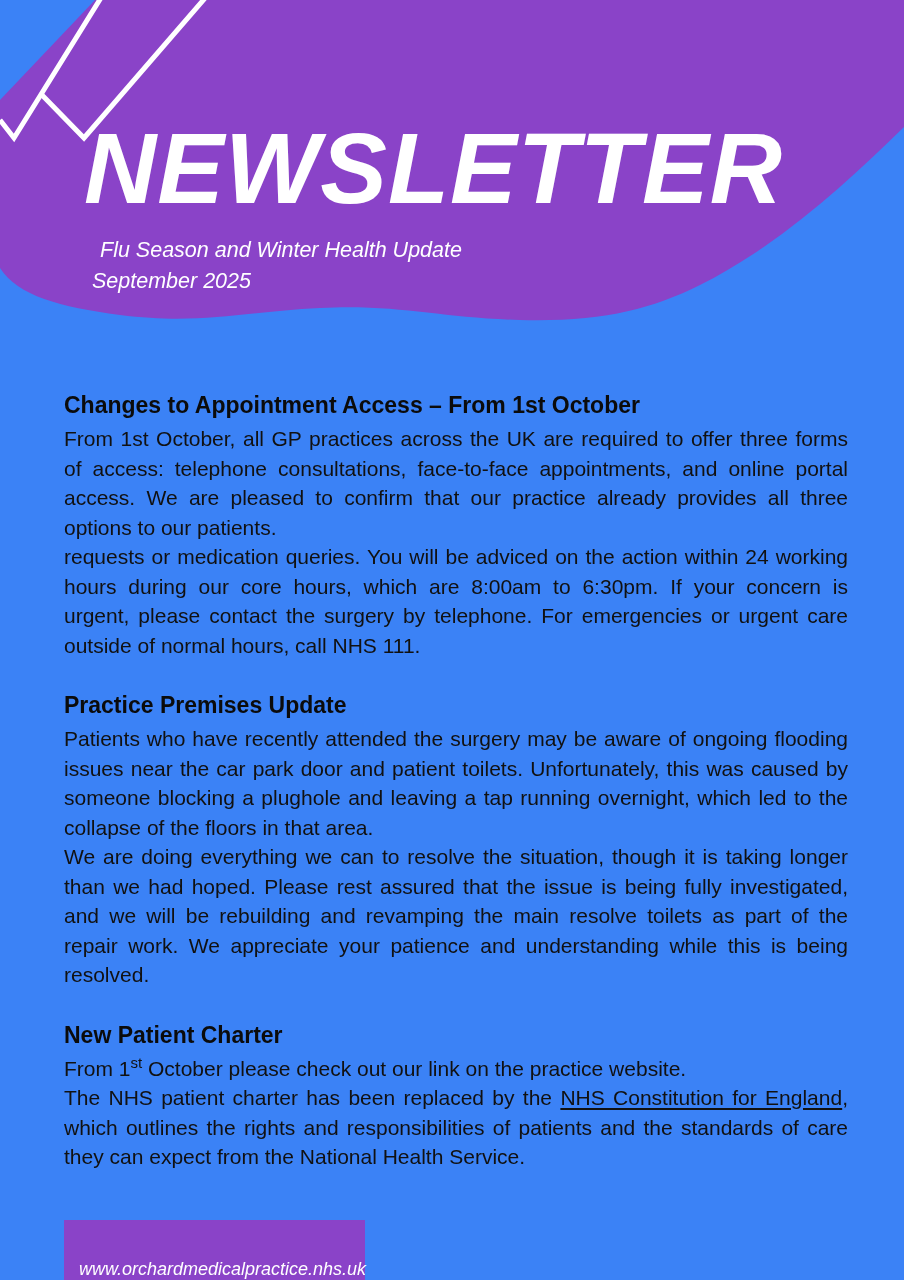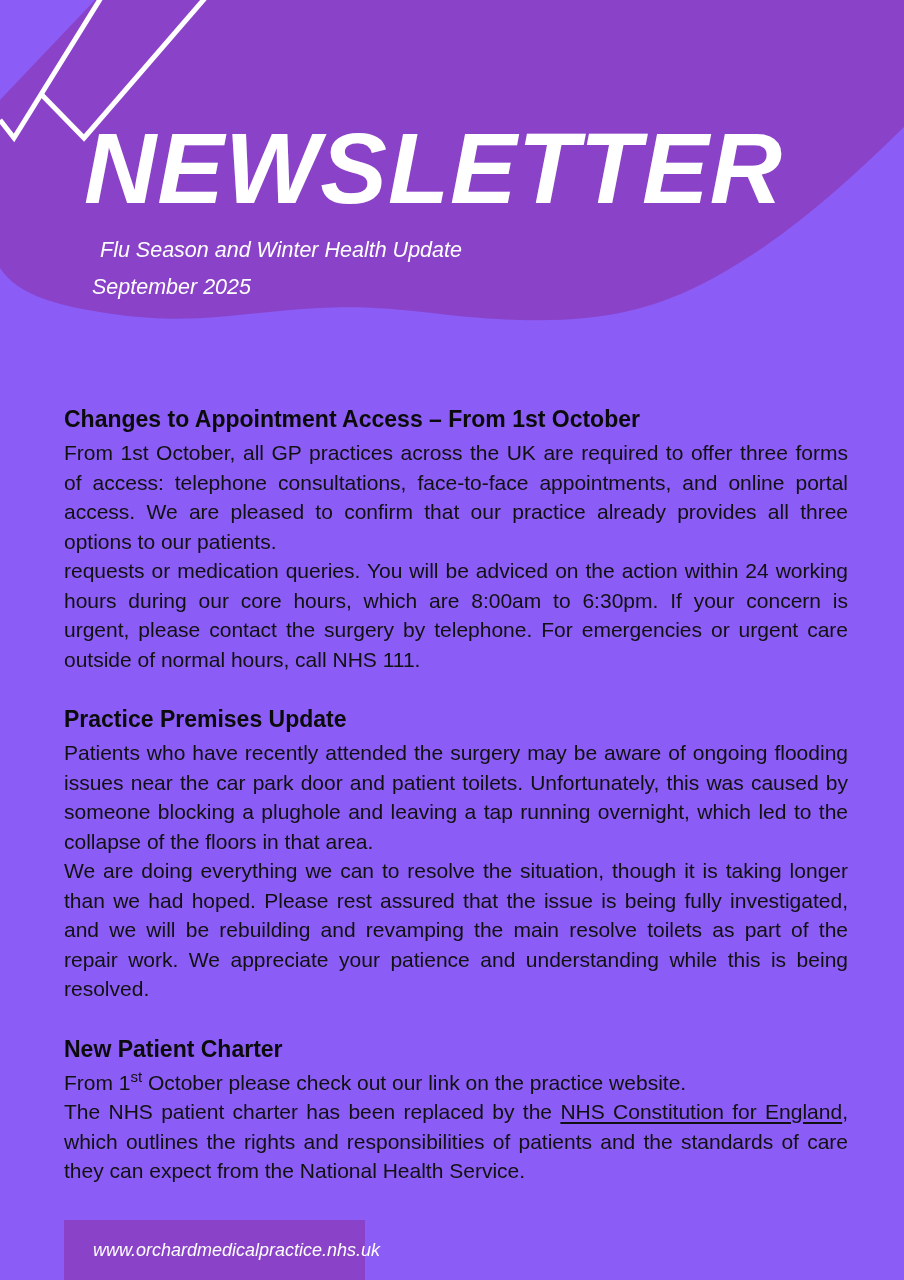--- a/index.html
+++ b/index.html
@@ -1,61 +1,61 @@
 <!DOCTYPE html>
 <html><head>
 <meta charset="utf-8">
 <style>
   html,body{margin:0;padding:0;}
   .page{
     position:relative;
     width:904px;
     height:1280px;
-    background:#8b5cf6;
+    background:#3b82f6;
     font-family:"Liberation Sans", sans-serif;
     overflow:hidden;
   }
   .header-svg{position:absolute;top:0;left:0;display:block;}
   .title{
     position:absolute;left:84px;top:118px;
     font-size:100px;font-weight:bold;font-style:italic;
     color:#ffffff;line-height:1;letter-spacing:1px;white-space:nowrap;
   }
   .subtitle{
     position:absolute;left:92px;top:238px;
     font-size:21.5px;font-style:italic;color:#ffffff;line-height:1.2;white-space:nowrap;margin-left:8px;
   }
   .date-line{
-    position:absolute;left:92px;top:275px;
+    position:absolute;left:92px;top:269px;
     font-size:21.5px;font-style:italic;color:#ffffff;line-height:1.2;white-space:nowrap;
   }
   .content{
     position:absolute;left:64px;top:391px;width:784px;
     color:#111111;font-size:21px;
   }
   .section + .section{margin-top:31px;}
   .section h2{
     font-size:23px;font-weight:bold;line-height:29px;
-    margin:14px 0 4px 0;color:#0b0b0b;
+    margin:0 0 4px 0;color:#0b0b0b;
   }
   .paragraph{margin:0;}
   .line{
     line-height:29.5px;
     text-align:justify;
     text-align-last:justify;
   }
   .line-last{text-align-last:left;}
   .plain-line{line-height:29.5px;text-align:left;}
   sup.ordinal{font-size:15px;vertical-align:super;line-height:0;}
   .link-underline{text-decoration:underline;text-underline-offset:3px;margin-top:24px;}
   .footer-bar{
     position:absolute;left:64px;top:1220px;width:301px;height:60px;
     background:#8a43c8;
-    display:flex;align-items:center;
-    box-sizing:border-box;padding-left:29px;
+    display:flex;align-items:flex-end;
+    box-sizing:border-box;padding-left:15px;
   }
   .footer-url{
     color:#ffffff;font-style:italic;font-size:18px;white-space:nowrap;
   }
 </style>
 </head>
 <body>
 
 <div class="page">
 

